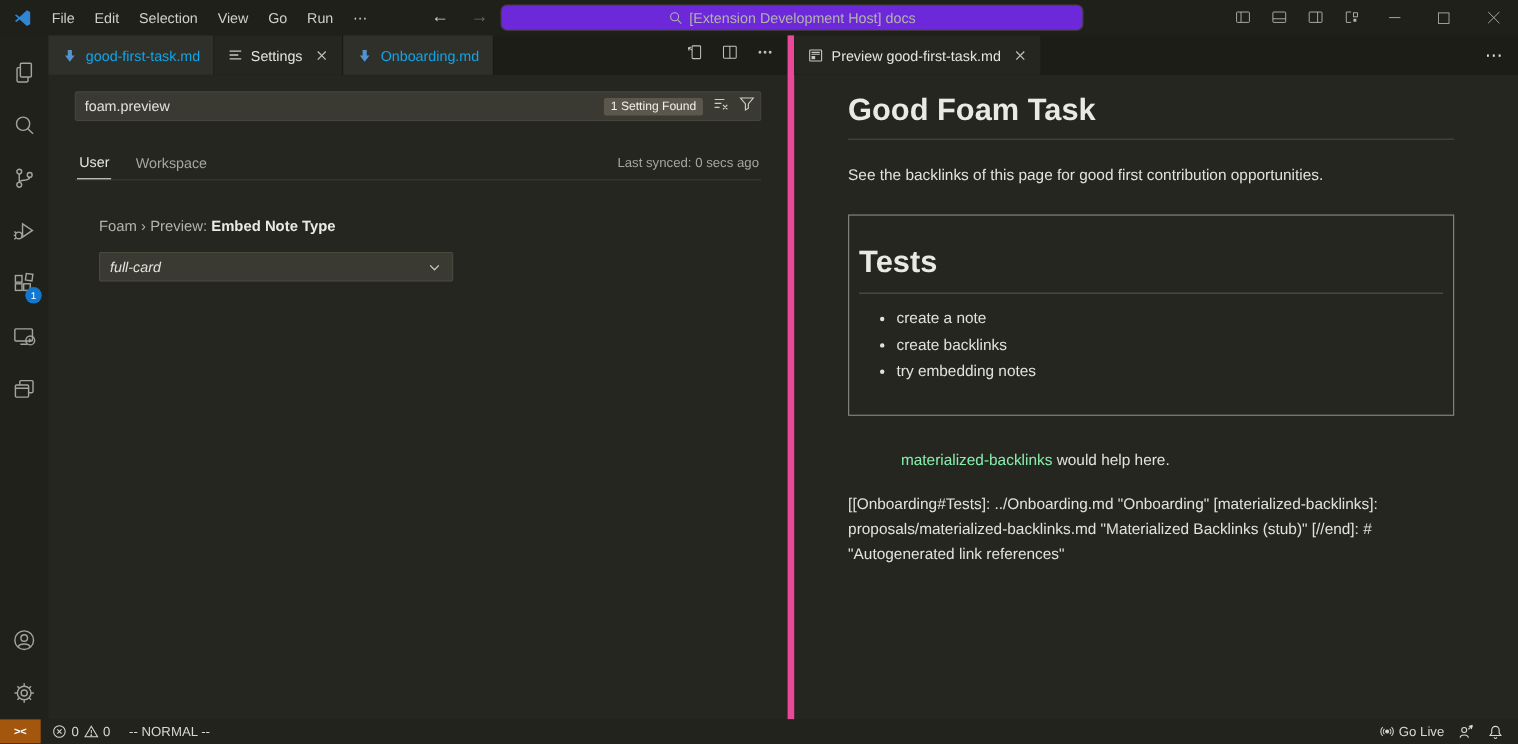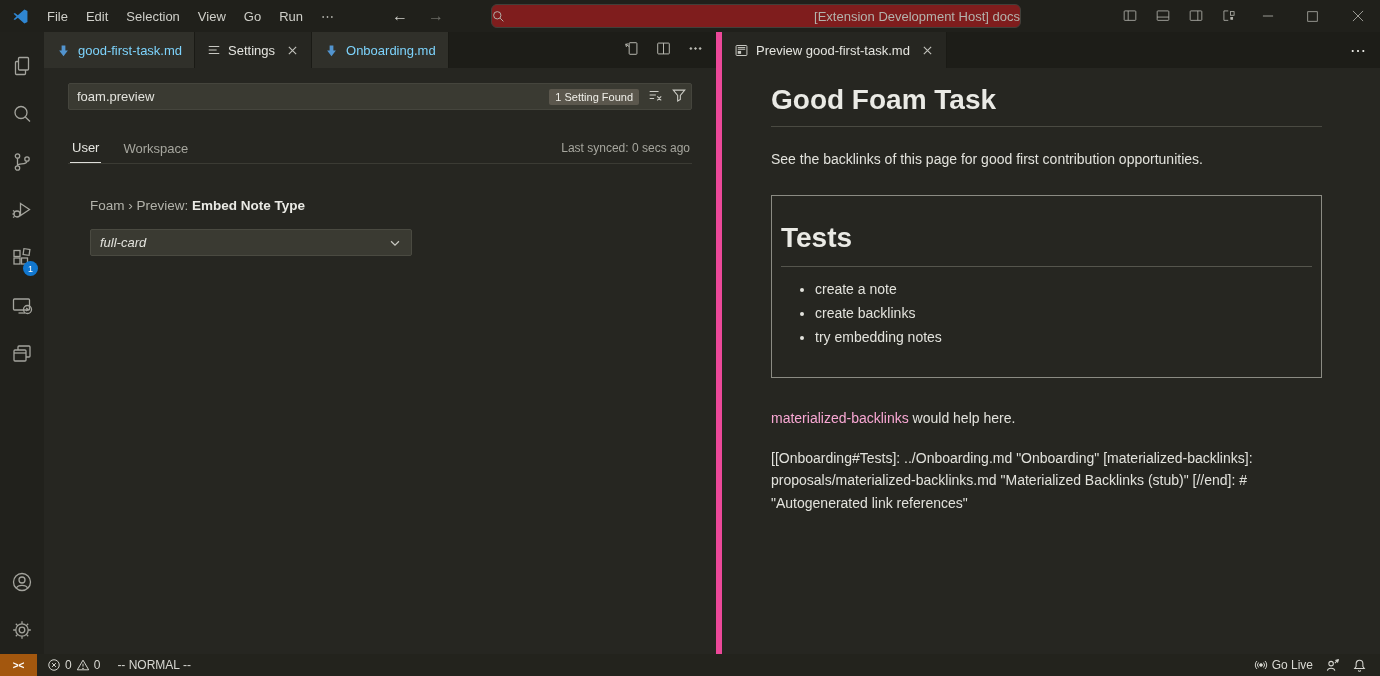--- a/index.html
+++ b/index.html
@@ -14,43 +14,43 @@
   
   .titlebar { position:relative; height:32px; background:#20201b; flex:0 0 32px;
     display:flex; align-items:center; font-size:13px; color:#cfcfc9; }
   .logo { width:20px; height:20px; margin:0 8px 0 10px; display:flex; align-items:center; justify-content:center; }
   .menu { display:flex; align-items:center; height:100%; }
   .menu-item { padding:0 9px; height:100%; display:flex; align-items:center; cursor:default; }
   .nav-arrows { position:absolute; left:392px; top:0; height:32px; display:flex; align-items:center; gap:20px; font-size:16px; }
   .arrow-back { color:#cfcfc9; }
   .arrow-fwd { color:#6b6b65; }
   .cmd-center { position:absolute; left:455px; top:4px; width:530px; height:24px;
-    background:#7f1d1d; border:1px solid #413f39; border-radius:6px;
-    display:flex; align-items:center; justify-content:space-between; gap:6px;
-    color:#b3b3ac; font-size:13px;margin-left:36px; }
+    background:#6d28d9; border:1px solid #413f39; border-radius:6px;
+    display:flex; align-items:center; justify-content:center; gap:6px;
+    color:#b3b3ac; font-size:13px; }
   .win-controls { position:absolute; right:0; top:0; height:32px; display:flex; align-items:center; }
   .layout-btn { width:33px; height:32px; display:flex; align-items:center; justify-content:center; }
   .win-btn { width:45px; height:32px; display:flex; align-items:center; justify-content:center; }
   .win-controls svg { stroke:#b9b9b2; fill:none; stroke-width:1.1; }
 
   
   .main { flex:1 1 auto; display:flex; min-height:0; }
 
   .activitybar { width:44px; background:#21211c; display:flex; flex-direction:column; align-items:center; padding-top:10px; flex:0 0 44px; }
   .ab-item { position:relative; width:44px; height:48px; display:flex; align-items:center; justify-content:center; }
   .ab-item svg { stroke:#a4a49d; fill:none; stroke-width:1.3; }
   .ab-spacer { flex:1; }
   .ab-badge { position:absolute; right:6px; bottom:6px; min-width:15px; height:15px; border-radius:50%;
     background:#1177cf; color:#fff; font-size:9px; display:flex; align-items:center; justify-content:center; }
 
   .left-group { width:672px; flex:0 0 672px; display:flex; flex-direction:column; background:#262621; }
   .right-group { flex:1; display:flex; flex-direction:column; background:#262621; border-left:6px solid #ec4899; }
 
   .tabbar { height:36px; flex:0 0 36px; background:#1d1d18; display:flex; align-items:stretch; }
-  .tab { display:flex; align-items:center; gap:7px; padding:0 12px; font-size:13px; color:#7dd3fc;
+  .tab { display:flex; align-items:center; gap:7px; padding:0 12px; font-size:13px; color:#0ea5e9;
     background:#30302a; border-right:1px solid #1a1a15; cursor:default; white-space:nowrap; }
   .tab.active { background:#262621; color:#e4e4df; }
   .tab .close { display:flex; align-items:center; margin-left:4px; }
   .tab svg.close-x { stroke:#c0c0ba; stroke-width:1.4; }
   .tab-actions { margin-left:auto; display:flex; align-items:center; gap:15px; padding-right:12px; }
   .tab-actions svg, .tabbar-more svg { stroke:#c2c2bb; fill:none; stroke-width:1.2; }
   .tabbar-more { margin-left:auto; display:flex; align-items:center; padding-right:14px; }
 
   
   .settings-body { padding:0 24px; display:flex; flex-direction:column; }
@@ -73,21 +73,21 @@
   .select-box svg { stroke:#c9c9c2; fill:none; stroke-width:1.4; }
 
   
   .preview-body { padding:16px 58px 0 49px; font-size:14px; color:#e2e2dc; overflow:hidden; }
   .md-h1 { font-size:28px; font-weight:600; color:#eaeae5; padding-bottom:10px; border-bottom:1px solid #4a4a42; }
   .md-p { margin-top:22px; line-height:1.45; }
   .embed-box { margin-top:26px; border:1px solid #8b8b83; padding:26px 9px 24px; }
   .md-h2 { font-size:28px; font-weight:600; color:#eaeae5; padding-bottom:12px; border-bottom:1px solid #55554d; }
   .embed-box ul { margin:14px 0 0; padding-left:34px; }
   .embed-box li { margin-bottom:8px; }
-  .md-link { color:#f9a8d4; cursor:pointer; }
+  .md-link { color:#86efac; cursor:pointer;margin-left:48px; }
   .md-refs { margin-top:18px; line-height:1.62; }
   .link-para { margin-top:30px; }
 
   
   .statusbar { height:22px; flex:0 0 22px; background:#23231d; display:flex; align-items:center; font-size:12px; color:#d8d8d2; }
   .remote { width:37px; height:22px; background:#a3570e; color:#fff; display:flex; align-items:center; justify-content:center;
     font-size:10px; font-weight:bold; letter-spacing:0; }
   .sb-item { display:flex; align-items:center; gap:4px; padding:0 5px; height:100%; }
   .sb-item svg { stroke:#d8d8d2; fill:none; stroke-width:1.1; }
   .problems { margin-left:5px; }

